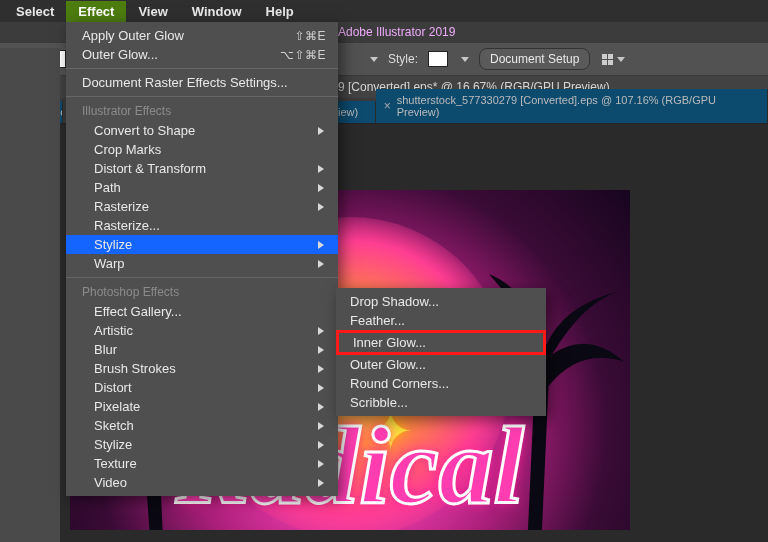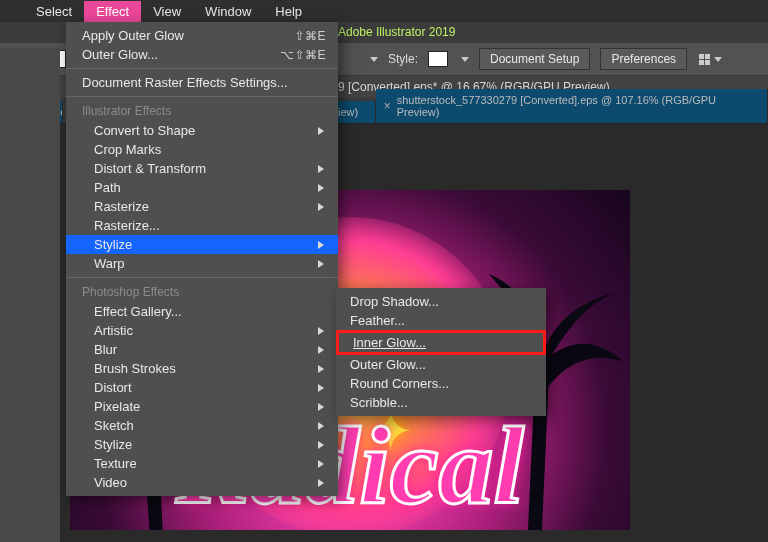--- a/index.html
+++ b/index.html
@@ -1,28 +1,28 @@
 <!DOCTYPE html>
 <html><head>
 <meta charset="utf-8">
 <style>
 * { margin: 0; padding: 0; box-sizing: border-box; font-family: -apple-system, "Helvetica Neue", Arial, sans-serif; }
 body { width: 768px; height: 542px; background: #2a2a2a; overflow: hidden; position: relative; font-size: 13px; color: #e0e0e0; }
 
-.menubar { height: 22px; background: #2f2f2f; display: flex; align-items: center; padding-left: 24px; color: #e8e8e8; font-size: 13px; }
+.menubar { height: 22px; background: #2f2f2f; display: flex; align-items: center; padding-left: 4px; color: #e8e8e8; font-size: 13px; font-weight: bold; }
 .menubar > div { padding: 3px 12px; cursor: default; }
-.menubar .active { background: #ec4899; color: #fff; }
-
-.appbar { height: 20px; background: #3c3c3c; color: #bef264; display: flex; align-items: center; padding-left: 8px; font-size: 12px; }
+.menubar .active { background: #4d7c0f; color: #fff; }
+
+.appbar { height: 20px; background: #3c3c3c; color: #f0abfc; display: flex; align-items: center; padding-left: 8px; font-size: 12px; }
 
 .toolbar { height: 34px; background: #525252; display: flex; align-items: center; gap: 10px; padding: 0 20px; border-top:1px solid #3a3a3a; border-bottom:1px solid #3a3a3a; }
 .toolbar .swatch { width: 24px; height: 18px; background: #fff; border:1px solid #222; }
 .toolbar .chev { width:0;height:0;border-left:4px solid transparent;border-right:4px solid transparent;border-top:5px solid #c8c8c8; display:inline-block; margin-left:3px; vertical-align:middle;}
 .toolbar .lbl { color:#ddd; font-size:12px;}
-.toolbar .btn { background:#5a5a5a; border:1px solid #333; padding:3px 10px; color:#e8e8e8; font-size:12px; border-radius:0;}
+.toolbar .btn { background:#5a5a5a; border:1px solid #333; padding:3px 10px; color:#e8e8e8; font-size:12px; border-radius:8px;}
 .toolbar .icon-btn { width:26px; height:20px; display:flex; align-items:center; justify-content:center; }
 .toolbar .grid-icon { display:grid; grid-template-columns:repeat(2,5px); gap:1px;}
 .toolbar .grid-icon span{ width:5px;height:5px;background:#ccc;}
 
 .docinfo { height: 22px; background: #424242; color: #d5d5d5; display:flex; align-items:center; padding-left:8px; font-size:12px;}
 
 .tabbar { height: 26px; background: #3a3a3a; display:flex; align-items:flex-end; padding-left:4px; color:#bbb; font-size:11px; border-bottom:1px solid #252525;}
 .tabbar .tab{ padding:5px 10px 5px 8px; display:flex; align-items:center; gap:6px; background:#0c4a6e; border-right:1px solid #2b2b2b;}
 .tabbar .tab.partial{ width:60px; overflow:hidden; }
 .tabbar .tab .x{ font-size:12px; color:#aaa;}
@@ -37,21 +37,21 @@
 .dropdown .item { display:flex; align-items:center; justify-content:space-between; padding:2px 12px 2px 16px; }
 .dropdown .item.indent { padding-left:28px; }
 .dropdown .item .shortcut { color:#d0d0d0; font-size:12px; letter-spacing:0.5px; }
 .dropdown .item .arrow { width:0;height:0;border-top:4px solid transparent;border-bottom:4px solid transparent;border-left:6px solid #d8d8d8; margin-right:2px;}
 .dropdown .hover { background:#1464ff; }
 .dropdown .sep { border-top:1px solid #666; margin:4px 0; }
 .dropdown .section { color:#8b8b8b; padding:3px 12px 3px 16px; font-size:12px; }
 
 .submenu { position:absolute; left:336px; top:288px; width:210px; background:#4f4f4f; box-shadow:4px 4px 14px rgba(0,0,0,0.5); color:#e8e8e8; font-size:13px; padding:4px 0; z-index:60;}
 .submenu .item { padding:2px 14px; }
-.highlight-box { border:3px solid #ff1a1a;text-decoration:underline; }
+.highlight-box { border:3px solid #ff1a1a; }
 
 svg.palm { position:absolute; fill:#0a0812; }
 </style>
 </head>
 <body>
 
 <div class="menubar">
   <div>Select</div>
   <div class="active">Effect</div>
   <div>View</div>
@@ -68,21 +68,20 @@
 <div class="toolbar">
   <span style="width:12px"></span>
   <span class="swatch"></span>
   <span class="chev"></span>
   <span style="flex:0 0 260px"></span>
   <span class="chev"></span>
   <span class="lbl">Style:</span>
   <span class="swatch" style="width:20px;height:16px;"></span>
   <span class="chev"></span>
   <span class="btn">Document Setup</span>
-  <span class="btn">Preferences</span>
   <span class="icon-btn">
       <span class="grid-icon">
         <span></span>
         <span></span>
         <span></span>
         <span></span>
       </span>
       <span class="chev" style="margin-left:4px;"></span>
     </span>
 </div>

